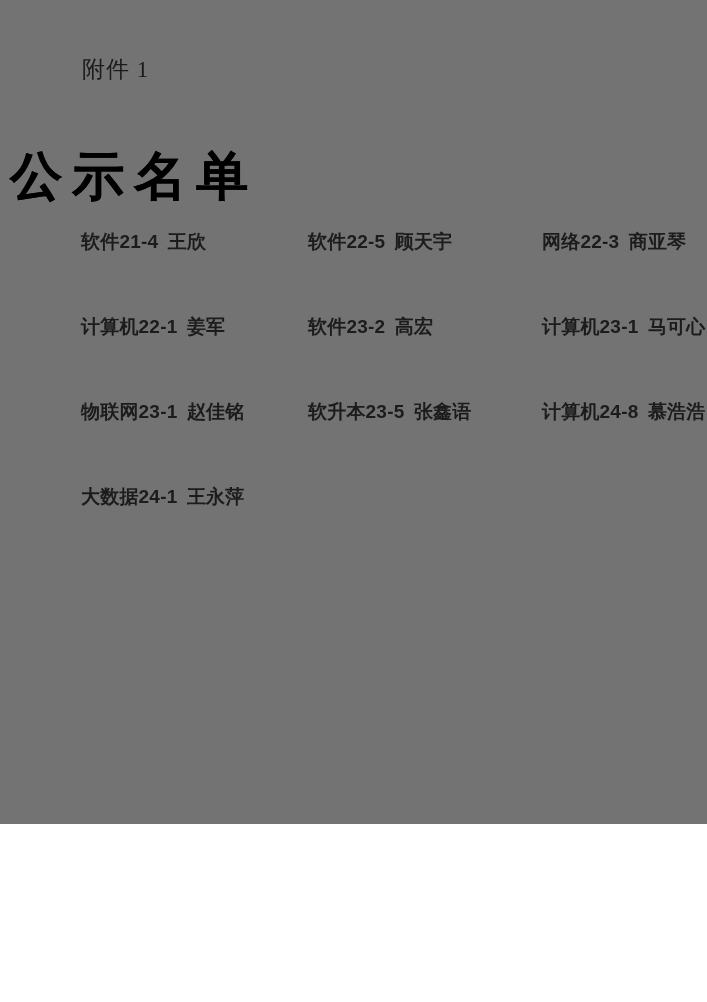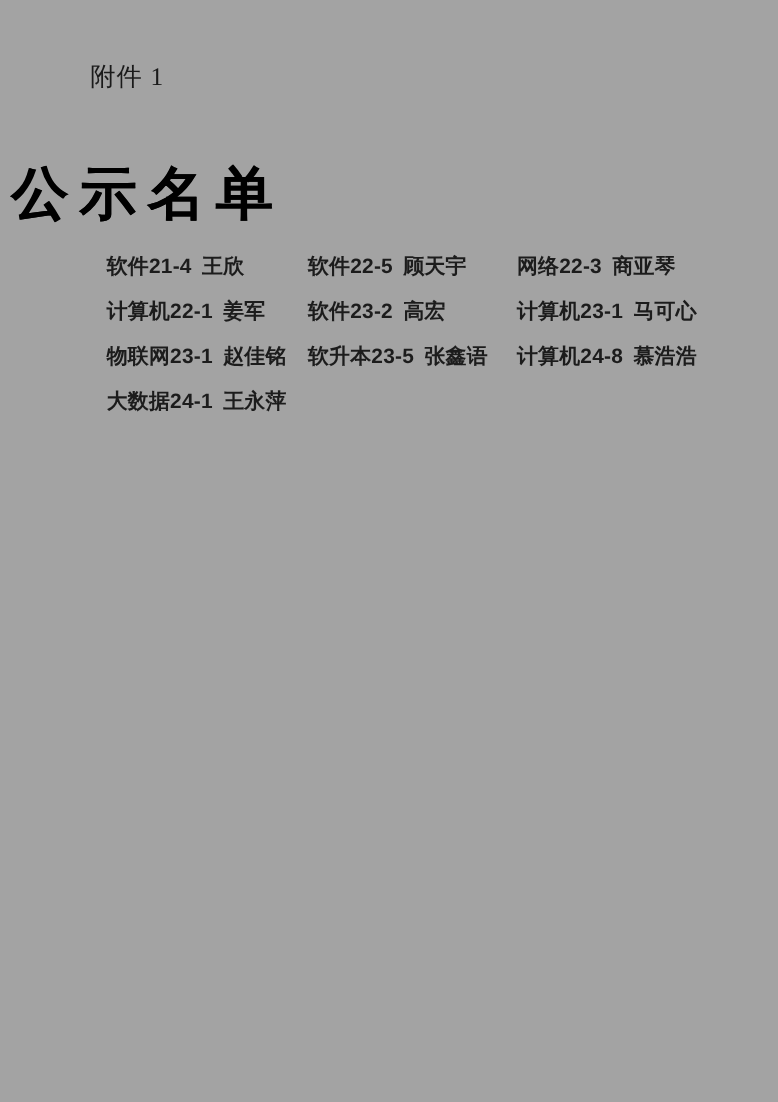--- a/index.html
+++ b/index.html
@@ -3,22 +3,22 @@
 <meta charset="utf-8">
 <style>
   * { margin: 0; padding: 0; box-sizing: border-box; }
   html, body {
     background: #ffffff;
     font-family: "Liberation Sans", "DejaVu Sans", sans-serif;
   }
   .page {
     position: relative;
     width: 707px;
-    height: 1002px;
-    background: #a3a3a3;
+    height: 824px;
+    background: #737373;
     overflow: hidden;
   }
   .attachment-label {
     position: absolute;
     left: 82px;
     top: 54px;
     font-family: "Liberation Serif", "DejaVu Serif", serif;
     font-size: 23px;
     font-weight: 400;
     color: #1a1a1a;
@@ -35,26 +35,27 @@
     font-size: 52px;
     font-weight: 900;
     color: #000000;
     letter-spacing: 10px;
     text-indent: 10px; 
     white-space: nowrap;
     text-shadow: 0.6px 0 0 #000;
   }
   .roster {
     position: absolute;
-    left: 97px;
+    left: 81px;
     top: 221px;
     width: 532px;
     display: grid;
     grid-template-columns: 183px 190px 159px;
     grid-auto-rows: 41px;
+    gap: 44px;
   }
   .roster-cell {
     display: flex;
     align-items: center;
     font-size: 19px;
     font-weight: 700;
     color: #1c1c1c;
     white-space: nowrap;
     word-spacing: 4px;
     letter-spacing: 0.2px;

